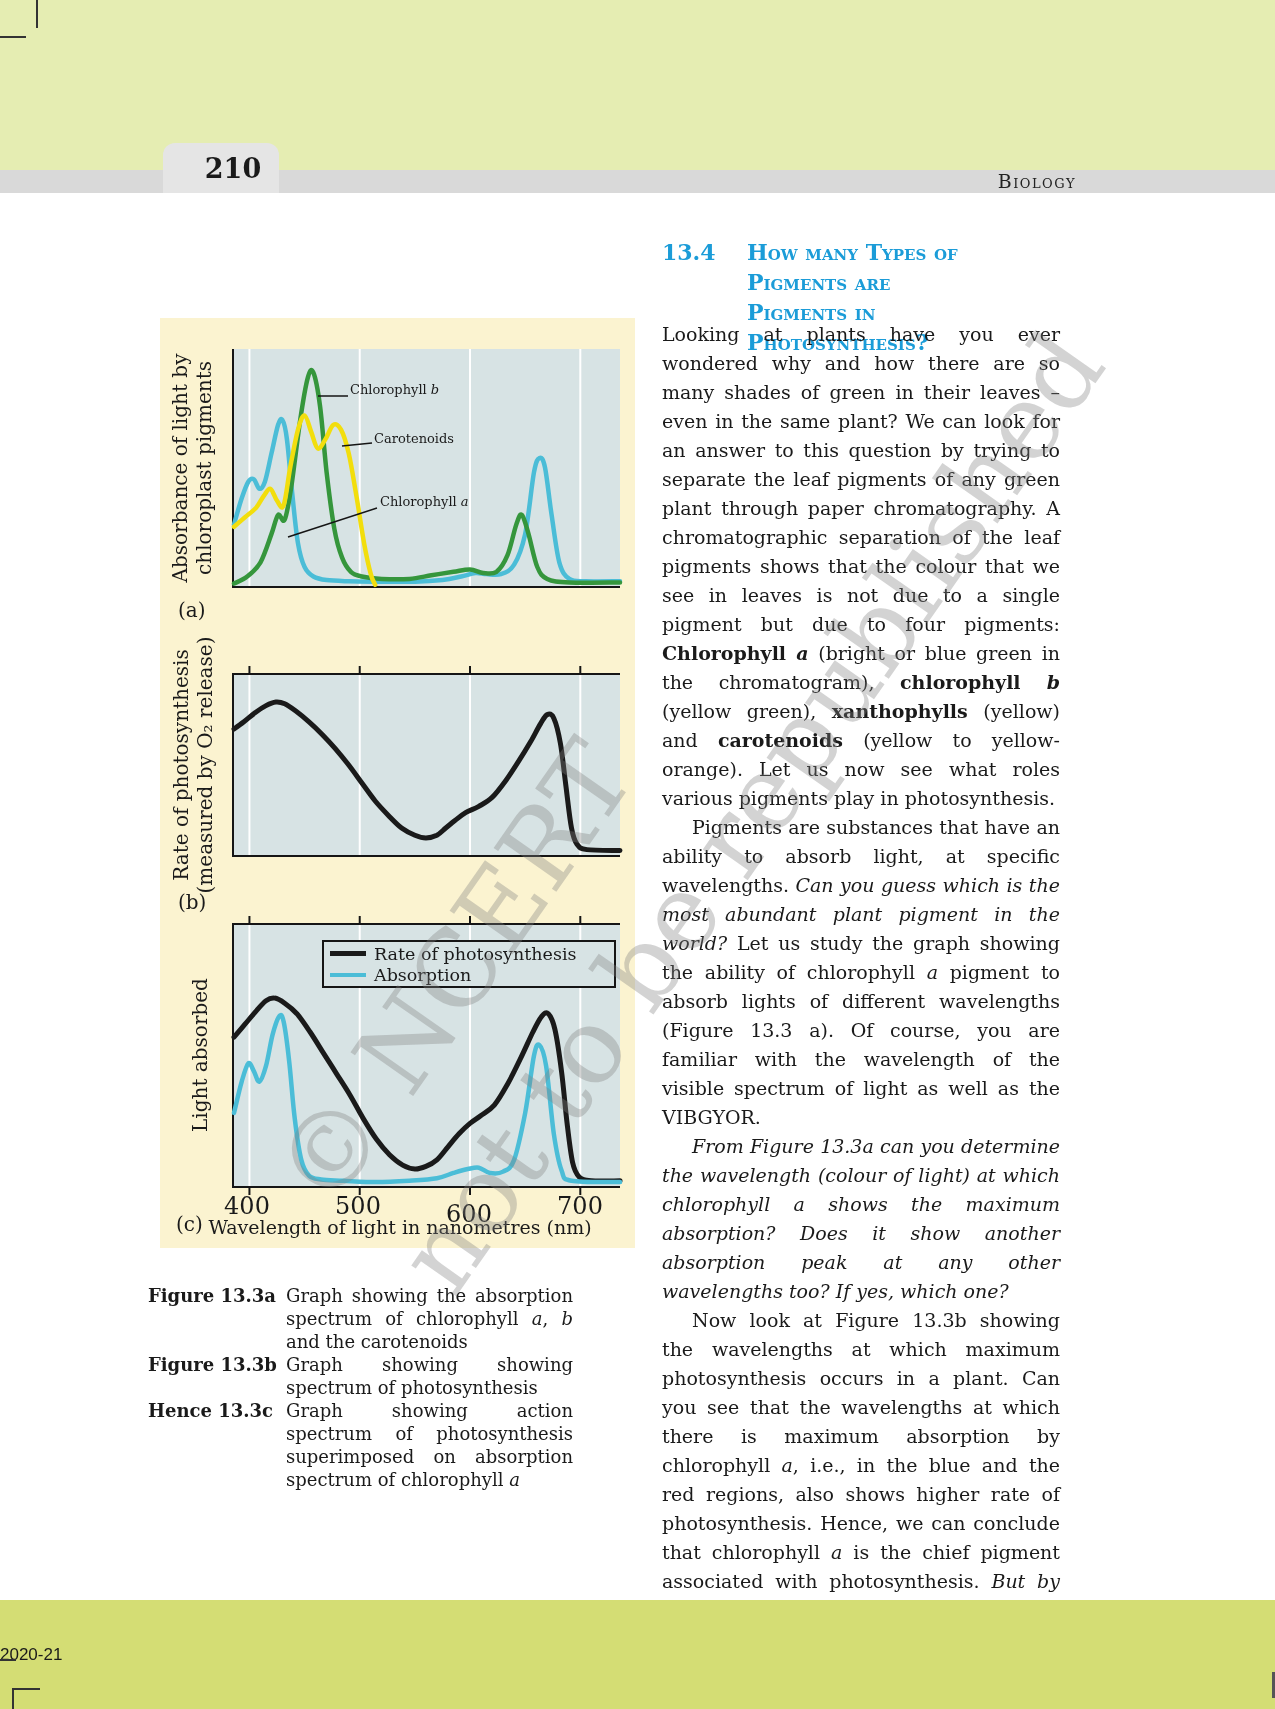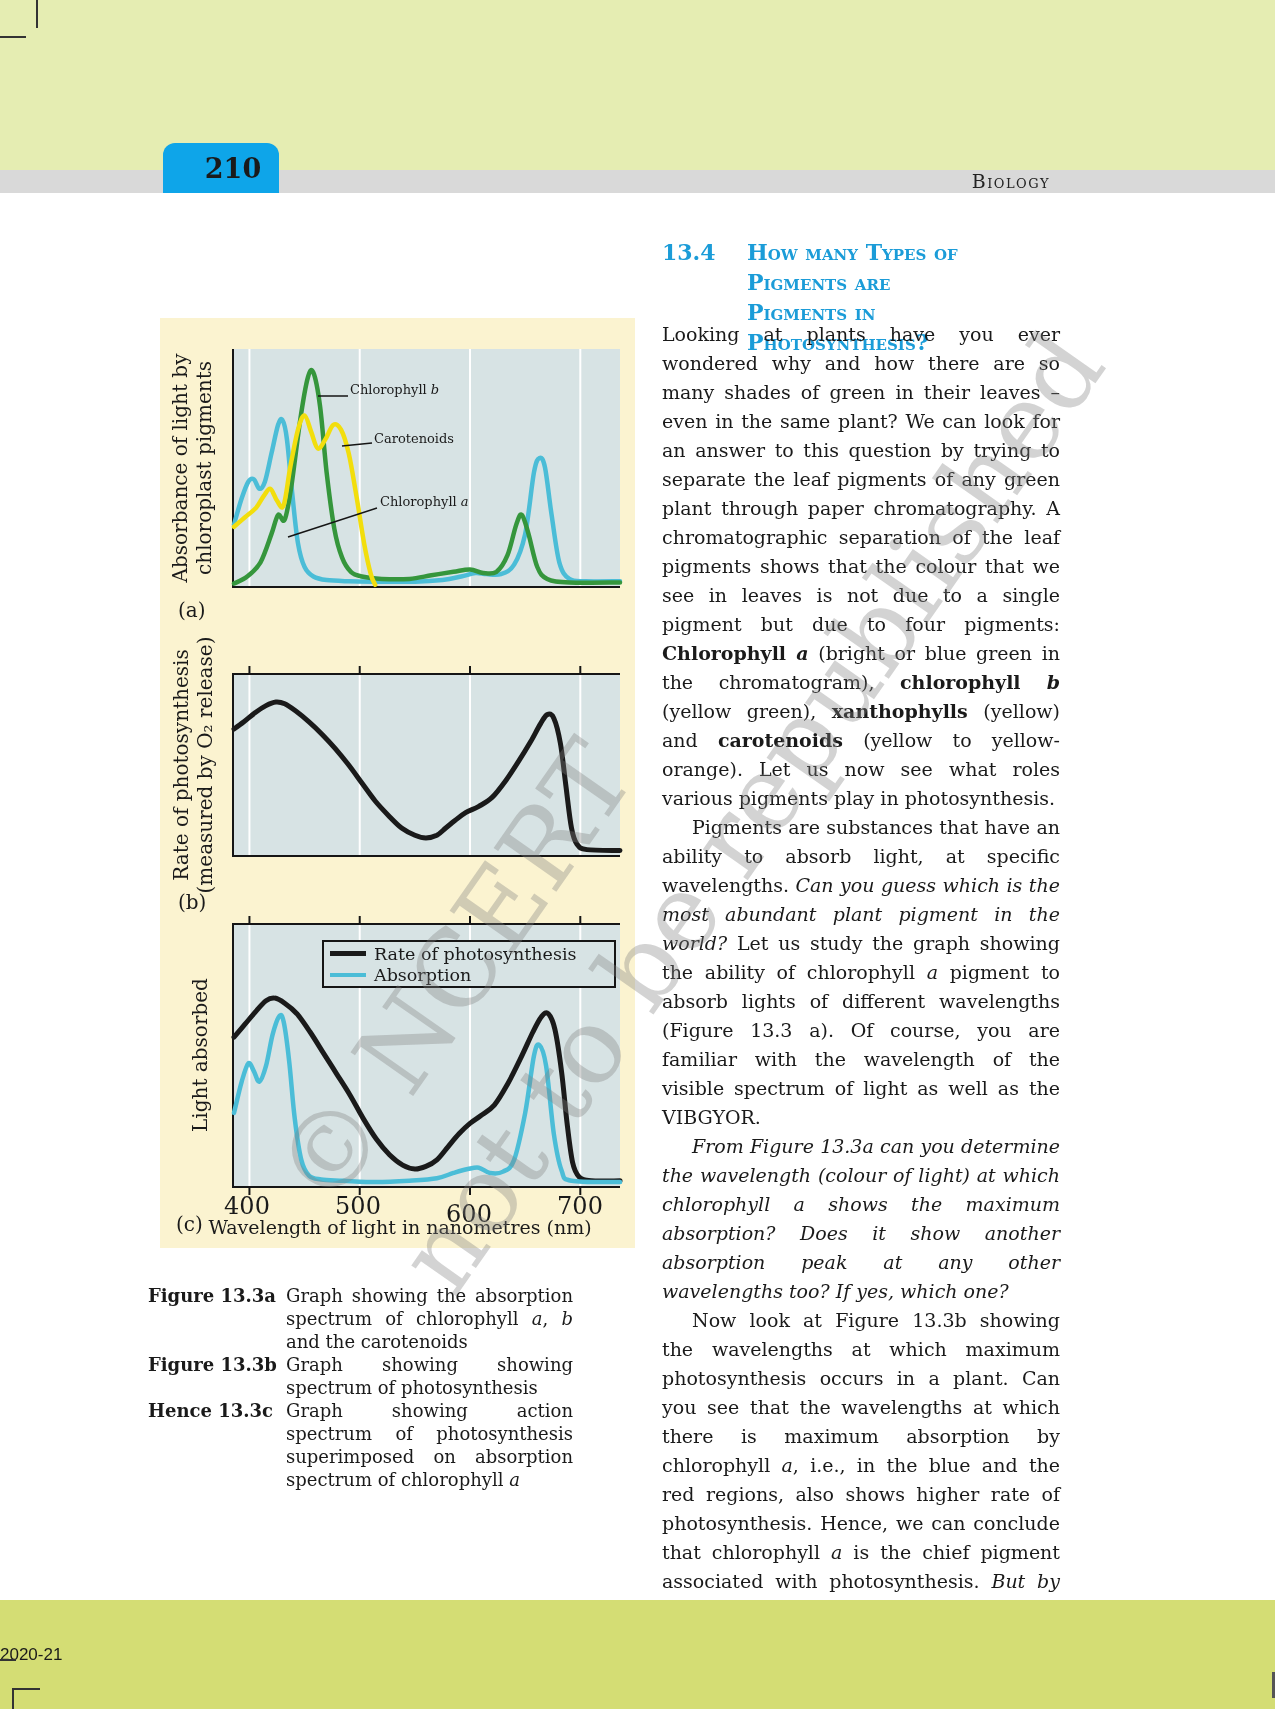--- a/index.html
+++ b/index.html
@@ -1,23 +1,23 @@
 <!DOCTYPE html>
 <html><head>
 <meta charset="utf-8">
 <style>
   html,body{margin:0;padding:0;background:#777;}
   .page{position:relative;width:1275px;height:1709px;background:#ffffff;overflow:hidden;
         font-family:"DejaVu Serif", serif;color:#1a1a1a;margin:0 auto;}
   
   .top-band{position:absolute;left:0;top:0;width:1275px;height:170px;background:#e5edb2;}
   .header-bar{position:absolute;left:0;top:170px;width:1275px;height:23px;background:#d9d9d9;}
-  .running-head{position:absolute;right:225px;top:0;height:23px;line-height:23px;
+  .running-head{position:absolute;right:199px;top:0;height:23px;line-height:23px;
         font-variant:small-caps;font-size:19px;letter-spacing:1.5px;color:#222;}
-  .page-tab{position:absolute;left:163px;top:143px;width:92px;height:50px;background:#0ea5e9;
+  .page-tab{position:absolute;left:163px;top:143px;width:92px;height:50px;background:#e5e5e5;
         border-radius:12px 12px 0 0;display:flex;align-items:center;justify-content:center;
         font-weight:bold;font-size:27px;padding-left:24px;}
   .crop{position:absolute;background:#333;}
   
   .fig-panel{position:absolute;left:160px;top:318px;width:475px;height:930px;background:#fbf3d0;}
   .chart{position:absolute;left:232px;width:388px;background:#d7e3e4;box-sizing:border-box;}
   .chart svg{position:absolute;left:0;top:0;overflow:visible;}
   .chart-a{top:349px;height:239px;border-left:2px solid #151515;border-bottom:2px solid #151515;}
   .chart-b{top:673px;height:184px;border-left:2px solid #151515;border-top:2px solid #151515;border-bottom:2px solid #151515;}
   .chart-c{top:923px;height:265px;border-left:2px solid #151515;border-top:2px solid #151515;border-bottom:2px solid #151515;}

